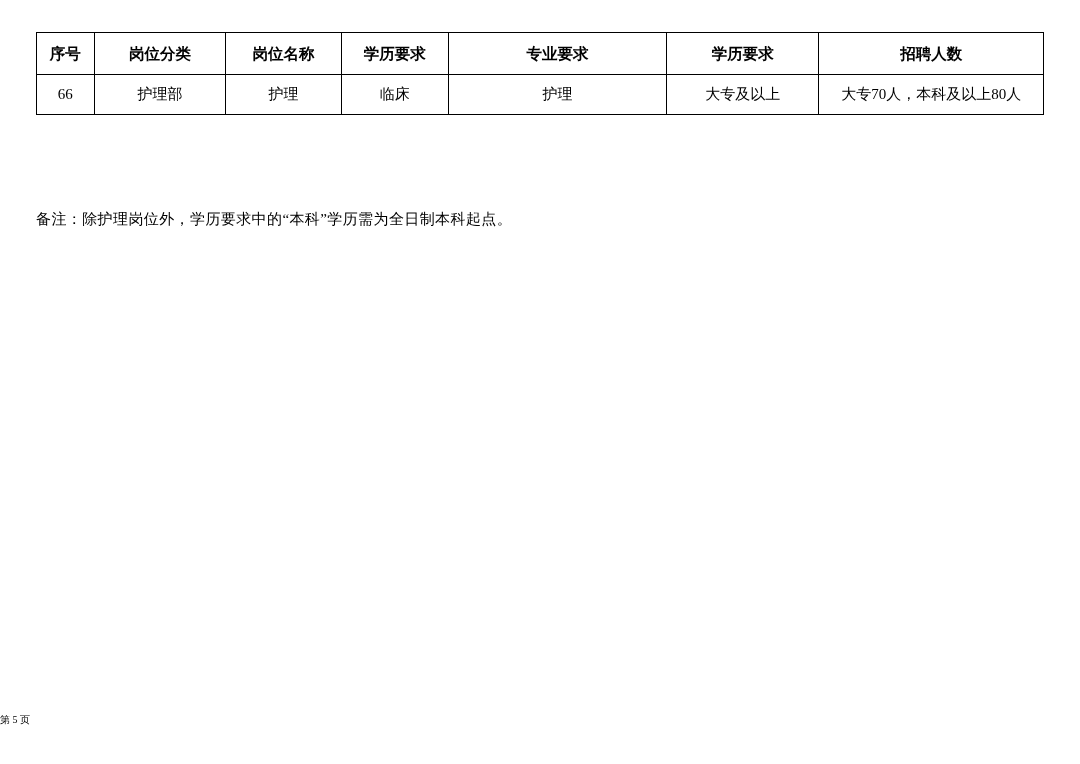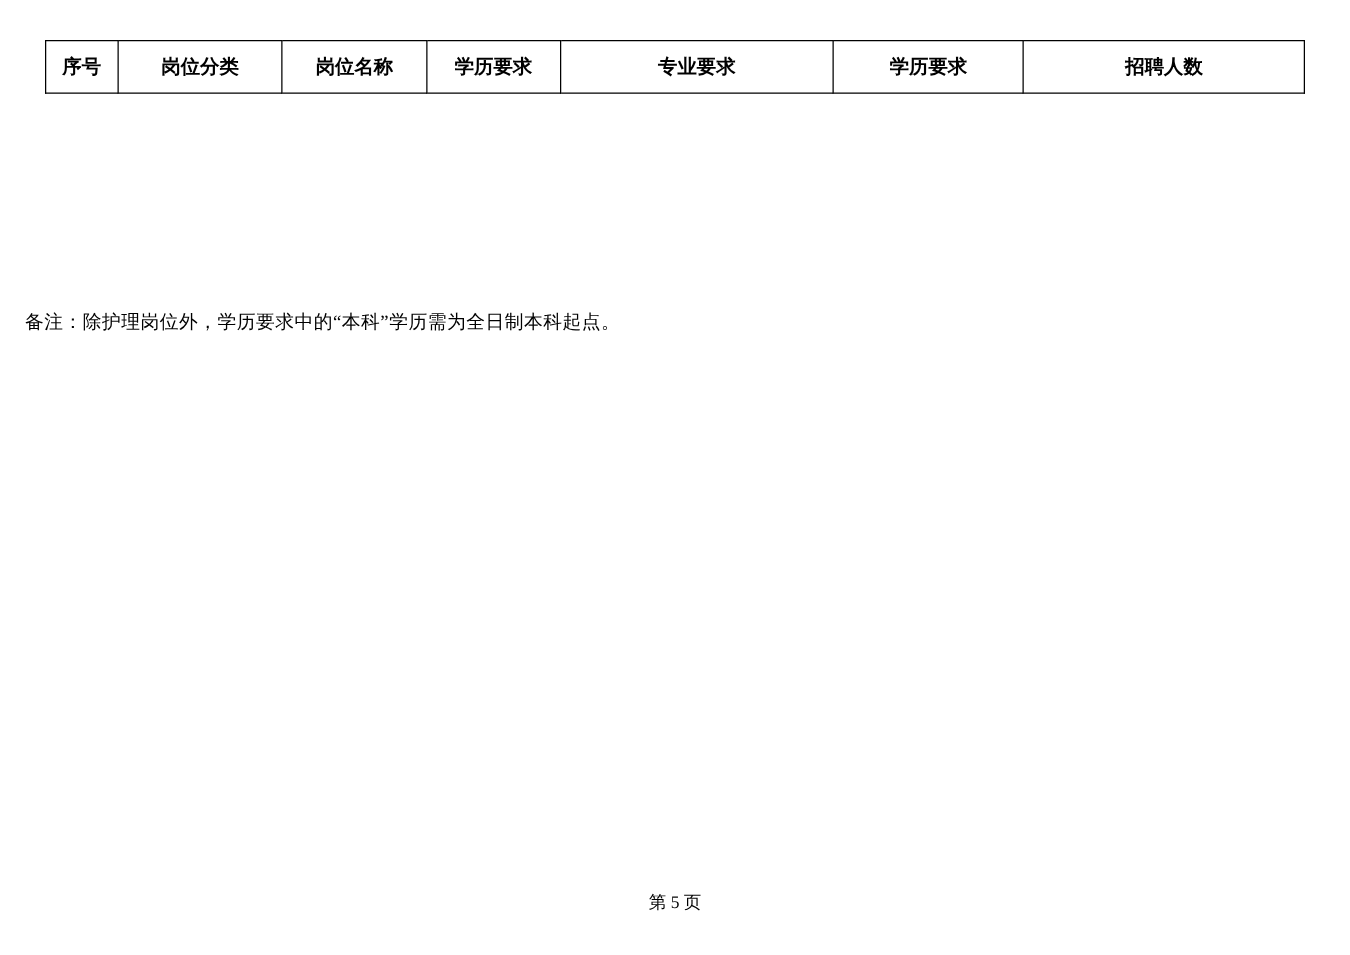--- a/index.html
+++ b/index.html
@@ -54,34 +54,33 @@
   col.c0 { width: 56px; }
   col.c1 { width: 128px; }
   col.c2 { width: 112px; }
   col.c3 { width: 104px; }
   col.c4 { width: 212px; }
   col.c5 { width: 148px; }
   col.c6 { width: 218px; }
 
   .note {
     position: absolute;
-    left: 20px;
+    left: 36px;
     top: 208px;
     font-size: 15px;
     line-height: 22px;
     letter-spacing: 0.4px;
-    margin-top: 39px;
   }
   .footer {
     position: absolute;
     left: 0;
     top: 713px;
     width: 1080px;
-    text-align: center;
-    font-size: 14px;
+    text-align: left;
+    font-size: 10px;
   }
 </style>
 </head>
 <body>
 
 <div class="page">
 
   <div class="table-wrap">
     <table class="recruit">
       <colgroup>
@@ -98,20 +97,29 @@
           <td>序号</td>
           <td>岗位分类</td>
           <td>岗位名称</td>
           <td>学历要求</td>
           <td>专业要求</td>
           <td>学历要求</td>
           <td>招聘人数</td>
         </tr>
       </thead>
       <tbody>
+        <tr>
+          <td>66</td>
+          <td>护理部</td>
+          <td>护理</td>
+          <td>临床</td>
+          <td>护理</td>
+          <td>大专及以上</td>
+          <td>大专70人，本科及以上80人</td>
+        </tr>
       </tbody>
     </table>
   </div>
 
   <div class="note">备注：除护理岗位外，学历要求中的“本科”学历需为全日制本科起点。</div>
 
   <div class="footer">第 5 页</div>
 
 </div>
 

